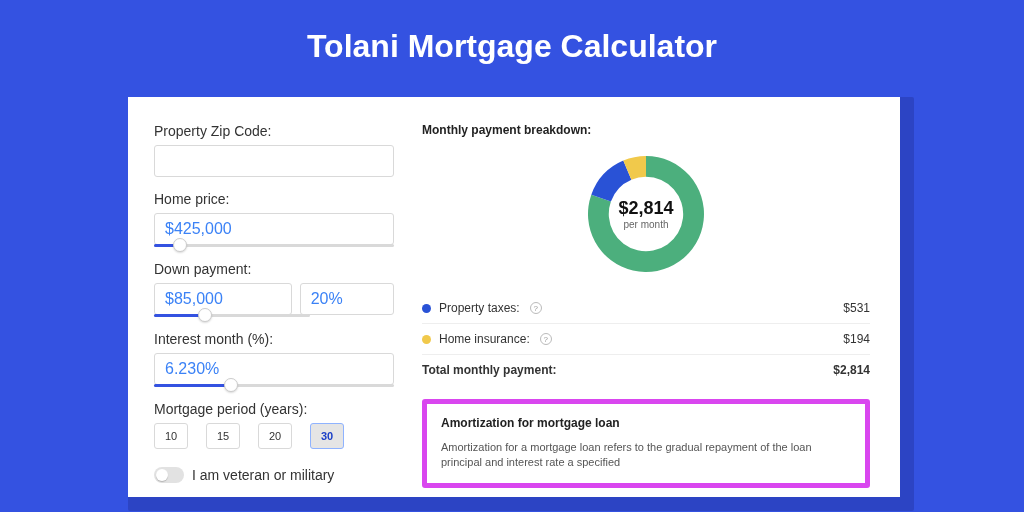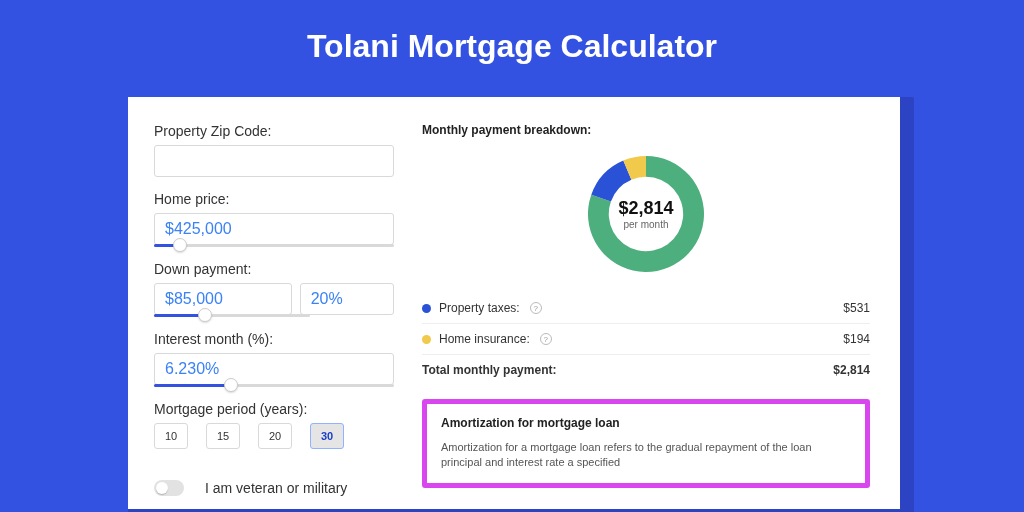--- a/index.html
+++ b/index.html
@@ -219,21 +219,21 @@
       <div class="period-row">
         <div class="period-btn">10</div>
         <div class="period-btn">15</div>
         <div class="period-btn">20</div>
         <div class="period-btn active">30</div>
       </div>
     </div>
 
     <div class="toggle-row">
       <div class="toggle"></div>
-      <span class="label" style="margin:13px">I am veteran or military</span>
+      <span class="label" style="margin:0">I am veteran or military</span>
     </div>
 
   </div>
 
   <div class="col-right">
     <div class="section-title">Monthly payment breakdown:</div>
 
     <div class="donut-wrap">
       <div class="donut">
         <svg width="122" height="122" viewBox="0 0 122 122">

